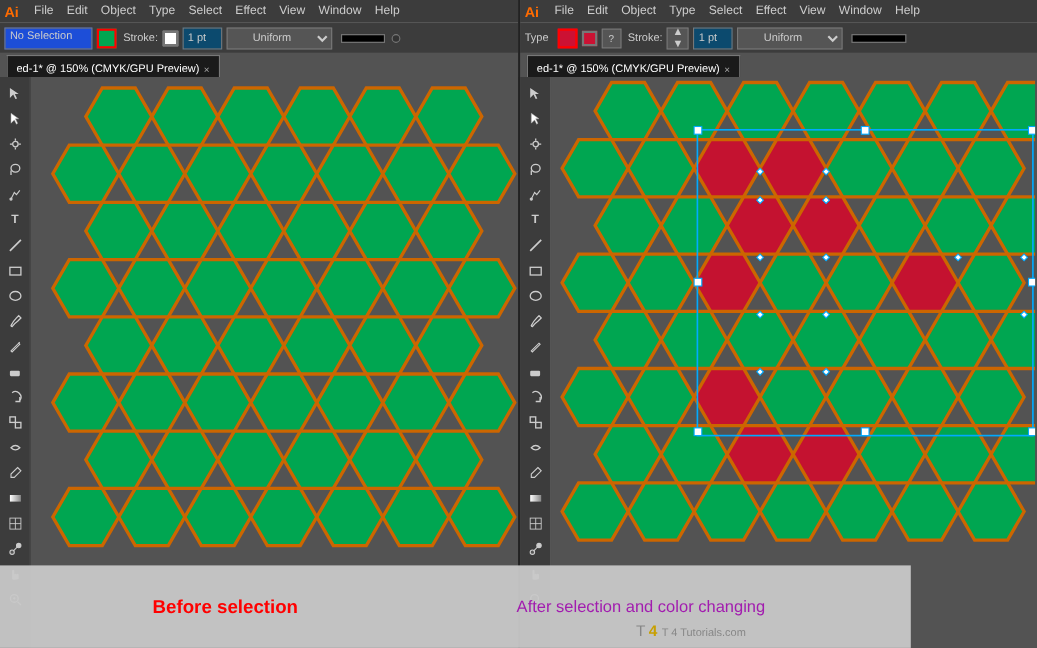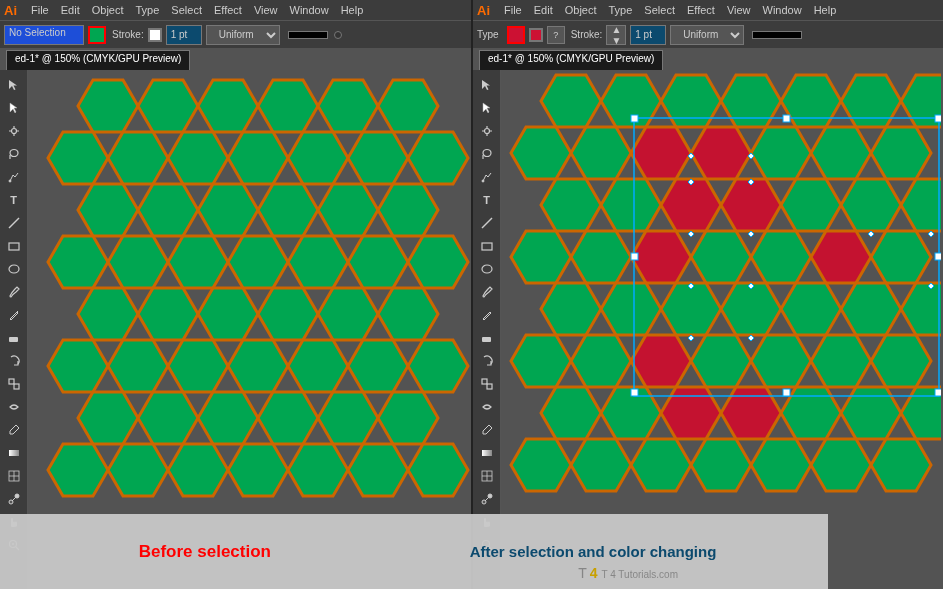--- a/index.html
+++ b/index.html
@@ -10,23 +10,23 @@
     
     .left-panel { width: 471px; height: 589px; display: flex; flex-direction: column; background: #535353; }
     .left-menubar { height: 20px; background: #3c3c3c; display: flex; align-items: center; padding: 0 4px; gap: 0; }
     .left-menubar .ai-logo { color: #ff6b00; font-weight: bold; font-size: 13px; margin-right: 8px; }
     .left-menubar .menu-item { color: #ccc; font-size: 11px; padding: 0 6px; cursor: pointer; }
     .left-toolbar-row { height: 28px; background: #3c3c3c; border-top: 1px solid #555; display: flex; align-items: center; padding: 0 4px; gap: 4px; }
     .selection-box { background: #1d4ed8; border: 1px solid #777; color: #ccc; font-size: 10px; padding: 1px 4px; height: 20px; min-width: 80px; }
     .color-swatch { width: 18px; height: 18px; background: #00a651; border: 2px solid #ff0000; display: inline-block; }
     .stroke-label { color: #ccc; font-size: 10px; margin-left: 2px; }
     .stroke-input { background: #0c4a6e; border: 1px solid #777; color: #ccc; font-size: 10px; padding: 1px 4px; height: 20px; width: 36px; }
-    .uniform-box { background: #555; border: 1px solid #777; color: #ccc; font-size: 10px; padding: 1px 8px; height: 20px; }
+    .uniform-box { background: #555; border: 1px solid #777; color: #ccc; font-size: 10px; padding: 1px 19px; height: 20px; }
     .left-tab-bar { height: 22px; background: #535353; display: flex; align-items: flex-end; }
-    .tab { height: 20px; background: #636363; border: 1px solid #777; border-bottom: none; color: #ddd; font-size: 10px; padding: 2px 8px; display: flex; align-items: flex-end; gap: 4px; cursor: pointer; flex-direction: column; }
+    .tab { height: 20px; background: #636363; border: 1px solid #777; border-bottom: none; color: #ddd; font-size: 10px; padding: 2px 8px; display: flex; align-items: flex-end; gap: 4px; cursor: pointer; }
     .tab.active { background: #1a1a1a; color: #fff; }
     .tab-close { font-size: 9px; color: #aaa; cursor: pointer; }
     .left-content { flex: 1; display: flex; }
     .left-tools { width: 28px; background: #3c3c3c; display: flex; flex-direction: column; align-items: center; padding-top: 4px; gap: 1px; border-right: 1px solid #555; }
     .tool-btn { width: 22px; height: 22px; display: flex; align-items: center; justify-content: center; cursor: pointer; border-radius: 2px; color: #ccc; font-size: 10px; }
     .tool-btn svg { width: 14px; height: 14px; }
     .left-canvas { flex: 1; background: #1a1a1a; overflow: hidden; position: relative; }
 
     
     .right-panel { width: 472px; height: 589px; display: flex; flex-direction: column; background: #535353; border-left: 2px solid #222; }
@@ -544,21 +544,21 @@
       </div>
     </div>
   </div>
 </div>
 
 <div style="position:fixed;bottom:0;left:0;width:828px;height:75px;display:flex;pointer-events:none;background:rgba(200,200,200,0.95);">
   <div style="width:471px;display:flex;align-items:center;justify-content:center;">
     <span style="color:#ff0000;font-size:17px;font-weight:bold;font-family:Arial;">Before selection</span>
   </div>
   <div style="width:472px;display:flex;align-items:center;justify-content:flex-start;padding-left:60px;">
-    <span style="color:#0c4a6e;font-size:15px;font-weight:bold;font-family:Arial;">After selection and color changing</span>
+    <span style="color:#a21caf;font-size:15px;font-weight:normal;font-family:Arial;">After selection and color changing</span>
   </div>
 
   <div style="position:absolute;right:150px;bottom:8px;color:rgba(120,120,120,0.8);font-size:11px;">
     <span style="font-size:14px;">T</span>
     <span style="color:#c8a000;font-size:14px;font-weight:bold;"> 4 </span>
     <span style="font-size:10px;">T 4 Tutorials.com</span>
   </div>
 </div>
 
 </body></html>

